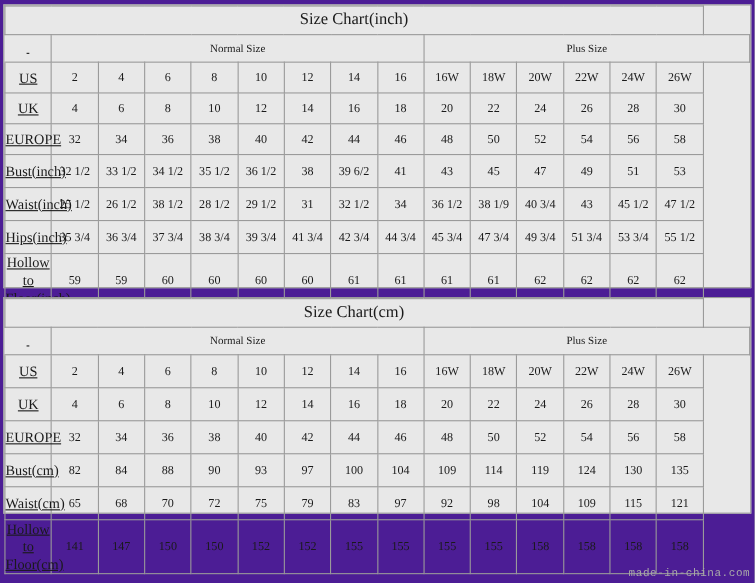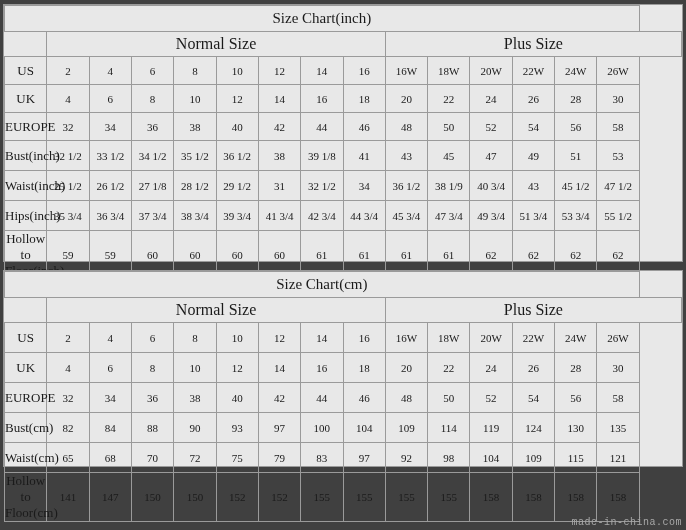--- a/index.html
+++ b/index.html
@@ -6,21 +6,21 @@
     margin: 0;
     padding: 0;
     background: #b0b0b0;
     width: 686px;
     height: 530px;
     font-family: "Liberation Serif", serif;
   }
   .page {
     width: 686px;
     height: 530px;
-    background: #404040;
+    background: #4c1d95;
     position: relative;
     overflow: hidden;
   }
   .chart-block {
     background: #e8e8e8;
     border: 1px solid #9a9a9a;
     box-sizing: border-box;
   }
   .chart-block.first {
     position: absolute;
@@ -52,29 +52,30 @@
     padding: 0;
   }
   .title-row td {
     font-size: 15px;
     height: 25px;
     border-top: none;
     border-left: none;
     border-right: none;
   }
   .group-row td {
-    font-size: 16px;
+    font-size: 10px;
     height: 24px;
   }
   .group-row td.blank {
     border-left: none;
   }
   .label-cell {
     font-size: 13px;
     width: 142px;
+    text-decoration: underline;
   }
   .data-cell {
     font-size: 11px;
   }
   .row-us td, .row-uk td, .row-eu td {
     height: 27px;
   }
   .row-bust td, .row-waist td, .row-hips td {
     height: 29px;
   }
@@ -168,34 +169,34 @@
             <td class="data-cell">58</td>
           </tr>
           <tr class="row-bust">
             <td class="label-cell">Bust(inch)</td>
             <td class="data-cell">32 1/2</td>
             <td class="data-cell">33 1/2</td>
             <td class="data-cell">34 1/2</td>
             <td class="data-cell">35 1/2</td>
             <td class="data-cell">36 1/2</td>
             <td class="data-cell">38</td>
-            <td class="data-cell">39 1/8</td>
+            <td class="data-cell">39 6/2</td>
             <td class="data-cell">41</td>
             <td class="data-cell">43</td>
             <td class="data-cell">45</td>
             <td class="data-cell">47</td>
             <td class="data-cell">49</td>
             <td class="data-cell">51</td>
             <td class="data-cell">53</td>
           </tr>
           <tr class="row-waist">
             <td class="label-cell">Waist(inch)</td>
             <td class="data-cell">25 1/2</td>
             <td class="data-cell">26 1/2</td>
-            <td class="data-cell">27 1/8</td>
+            <td class="data-cell">38 1/2</td>
             <td class="data-cell">28 1/2</td>
             <td class="data-cell">29 1/2</td>
             <td class="data-cell">31</td>
             <td class="data-cell">32 1/2</td>
             <td class="data-cell">34</td>
             <td class="data-cell">36 1/2</td>
             <td class="data-cell">38 1/9</td>
             <td class="data-cell">40 3/4</td>
             <td class="data-cell">43</td>
             <td class="data-cell">45 1/2</td>

